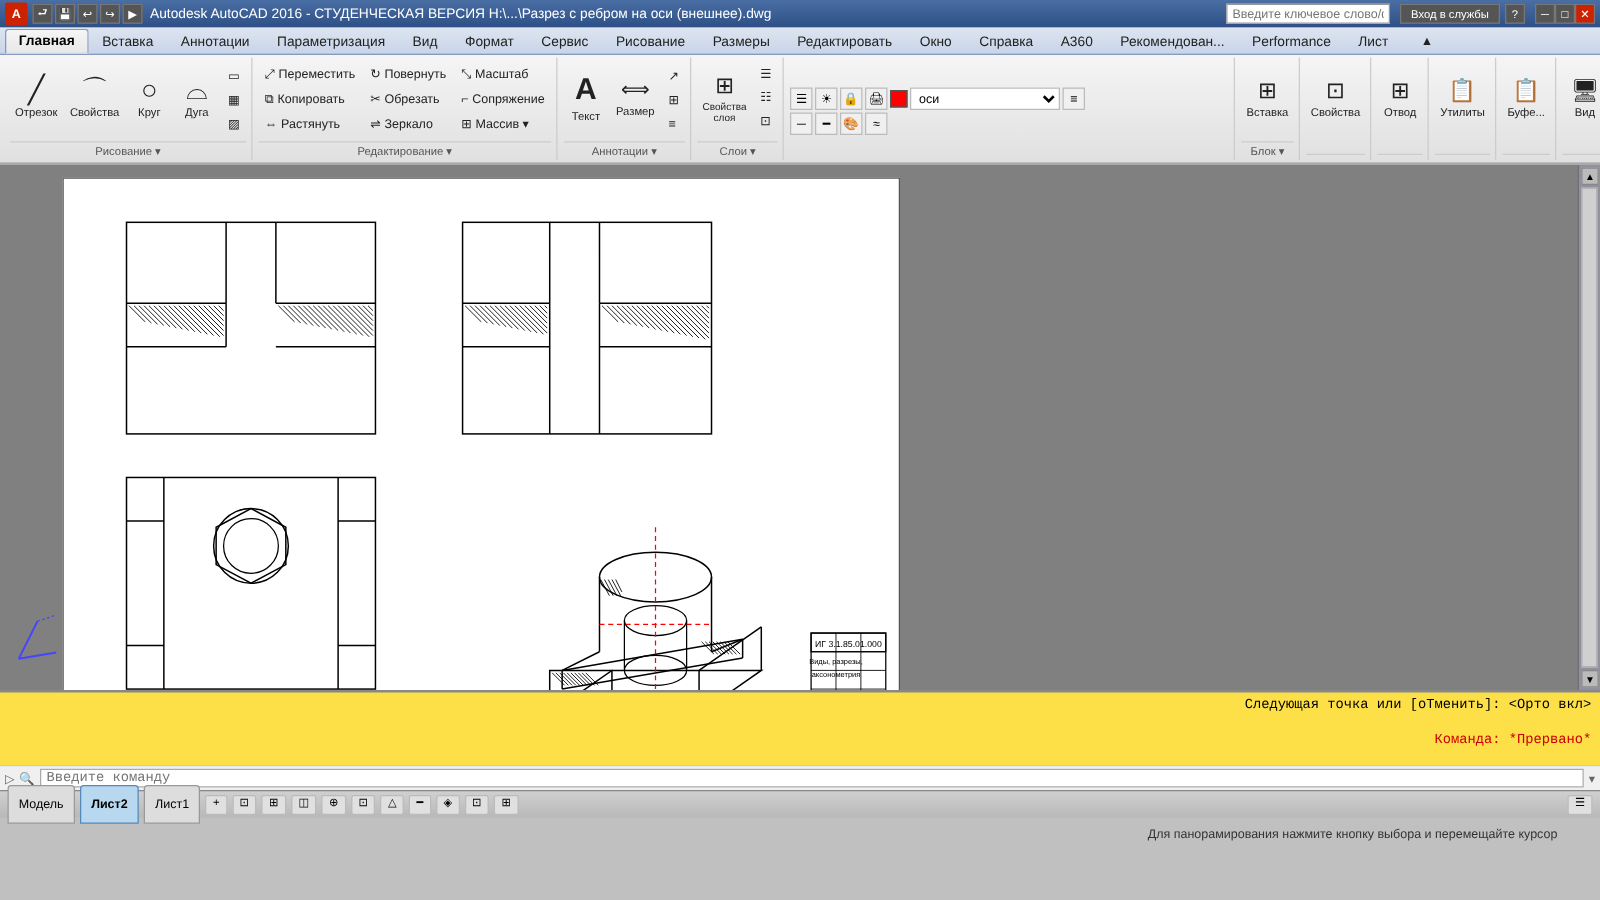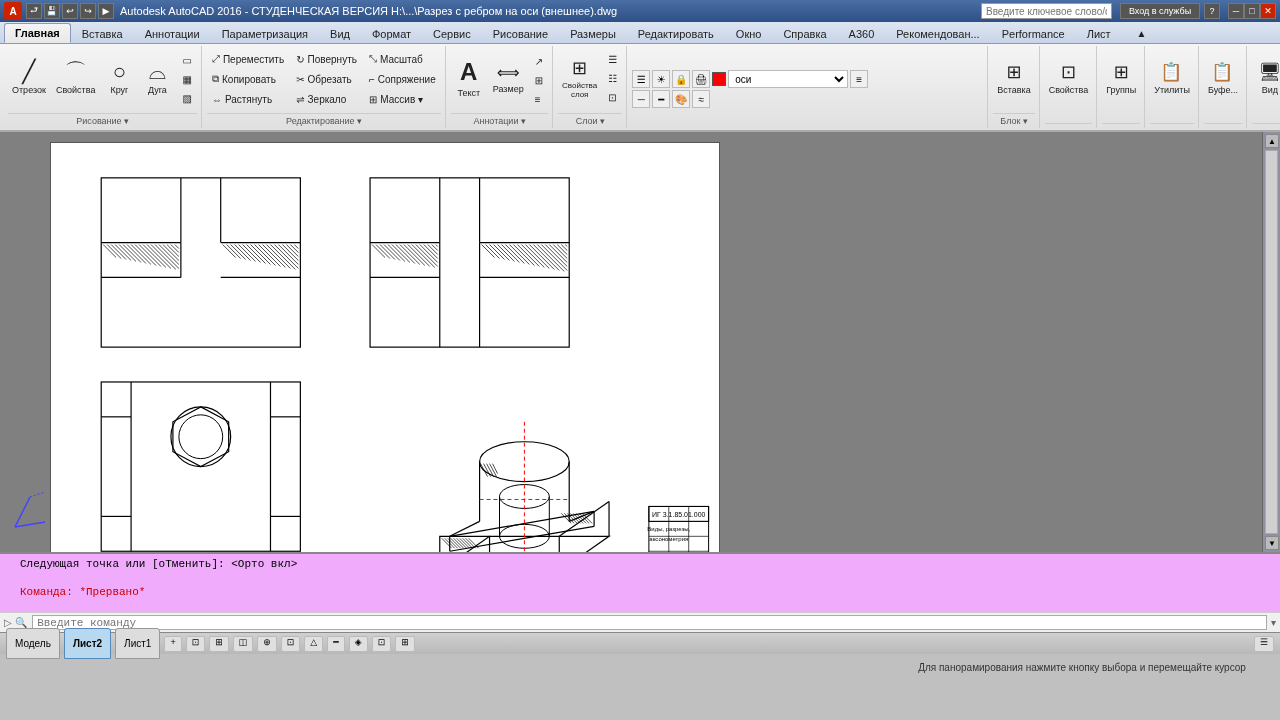--- a/index.html
+++ b/index.html
@@ -168,25 +168,26 @@
       border-left: 1px solid #666;
       display: flex;
       flex-direction: column;
       padding: 2px;
       gap: 2px;
     }
 
     
     #command-area {
       height: 60px;
-      background: #f0abfc;
+      background: #fde047;
       border-top: 2px solid #888;
-      padding: 2px 20px;
+      padding: 2px 7px;
       font-size: 11px;
       font-family: 'Courier New', monospace;
+      text-align: right;
     }
     .cmd-line { line-height: 16px; color: #000; }
     #command-input-area {
       height: 20px;
       background: #f0f0f0;
       border-top: 1px solid #ccc;
       display: flex;
       align-items: center;
       padding: 0 4px;
       gap: 4px;
@@ -416,21 +417,21 @@
         <div>Свойства</div>
       </div>
     </div>
     <div class="ribbon-group-label"></div>
   </div>
 
   <div class="ribbon-group">
     <div class="ribbon-group-content">
       <div class="ribbon-btn" style="height:56px;">
         <div style="font-size:18px;">⊞</div>
-        <div>Группы</div>
+        <div>Отвод</div>
       </div>
     </div>
     <div class="ribbon-group-label"></div>
   </div>
 
   <div class="ribbon-group">
     <div class="ribbon-group-content">
       <div class="ribbon-btn" style="height:56px;">
         <div style="font-size:18px;">📋</div>
         <div>Утилиты</div>

